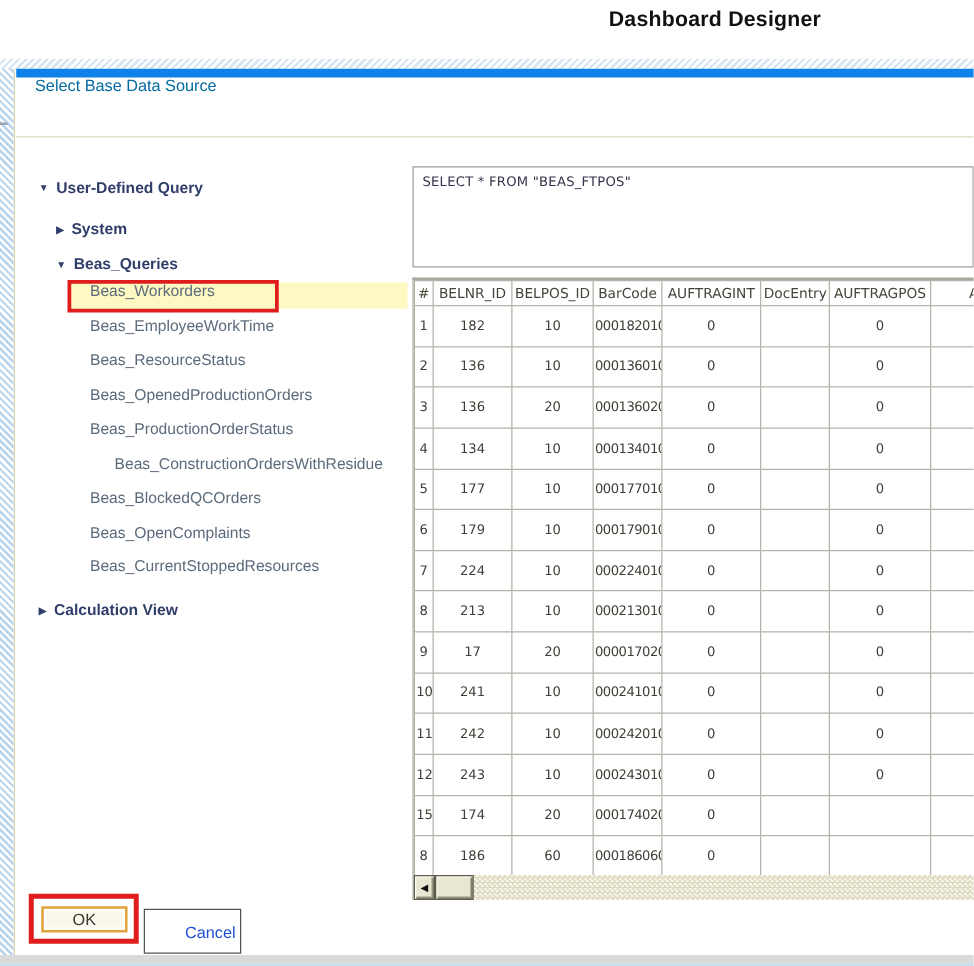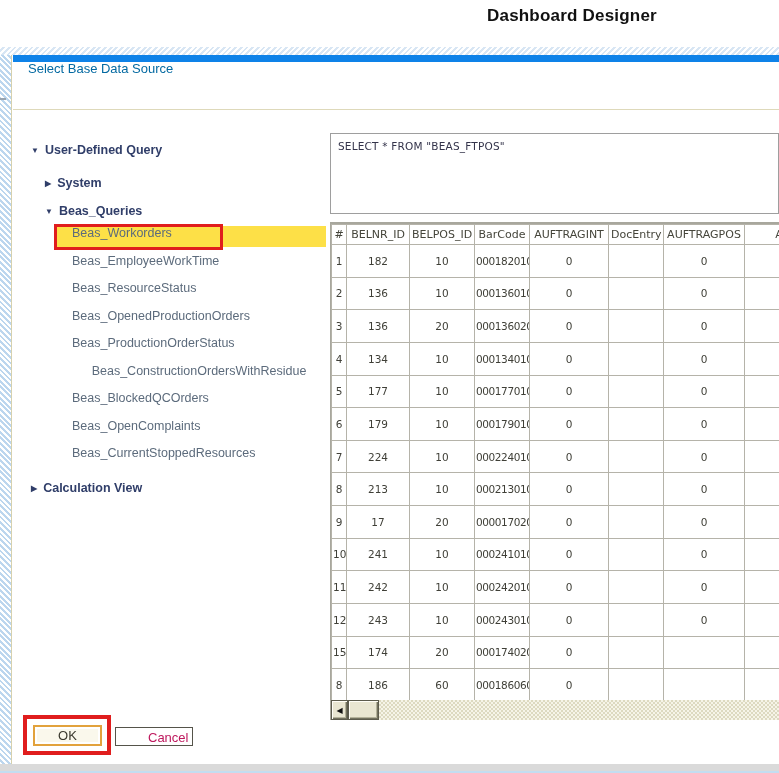--- a/index.html
+++ b/index.html
@@ -47,21 +47,21 @@
     font:700 12.5px "Liberation Sans",sans-serif;color:#303e69;line-height:15px;
   }
   .tree-node .tri{
     display:inline-block;font-size:8px;margin-right:6px;vertical-align:1px;color:#303e69;
   }
   .tree-item{
     position:absolute;left:56px;width:270px;height:21px;line-height:21px;
     padding-left:16px;box-sizing:border-box;white-space:nowrap;cursor:default;
     font:12.5px "Liberation Sans",sans-serif;color:#5c6b7c;
   }
-  .tree-item.selected{background:#fde047;}
+  .tree-item.selected{background:#fef9c3;}
   
   .annotation{
     position:absolute;border:3px solid #e01d1d;box-sizing:border-box;pointer-events:none;
   }
   .annotation.thick{border-width:4px;}
   
   .sql-box{
     position:absolute;left:330px;top:133px;width:449px;height:81px;box-sizing:border-box;
     border:1px solid #9e9e9e;resize:none;overflow:hidden;outline:none;
     padding:6px 7px;background:#ffffff;
@@ -108,23 +108,23 @@
     border:1px solid #5c5b4c;box-sizing:border-box;
   }
   
   .ok-btn{
     position:absolute;left:33px;top:725px;width:69px;height:21px;box-sizing:border-box;
     background:#faf8ec;border:2px solid #e2a23c;box-shadow:inset 0 0 0 2px #ffffff;
     font:13px "Liberation Sans",sans-serif;color:#3a392e;text-align:center;line-height:16px;
     cursor:pointer;
   }
   .cancel-btn{
-    position:absolute;left:115px;top:727px;width:78px;height:19px;box-sizing:border-box;
+    position:absolute;left:115px;top:727px;width:78px;height:36px;box-sizing:border-box;
     background:#ffffff;border:1px solid #55544a;
-    font:13px "Liberation Sans",sans-serif;color:#be185d;text-align:center;line-height:17px;
+    font:13px "Liberation Sans",sans-serif;color:#1d4ed8;text-align:center;line-height:17px;
     cursor:pointer;
     padding-left:32px;
   }
   
   .bottom-bar{
     position:absolute;left:0;top:764px;width:779px;height:7px;background:#dadada;
   }
   .bottom-accent{
     position:absolute;left:0;top:771px;width:779px;height:2px;background:#c3ddf1;
   }

